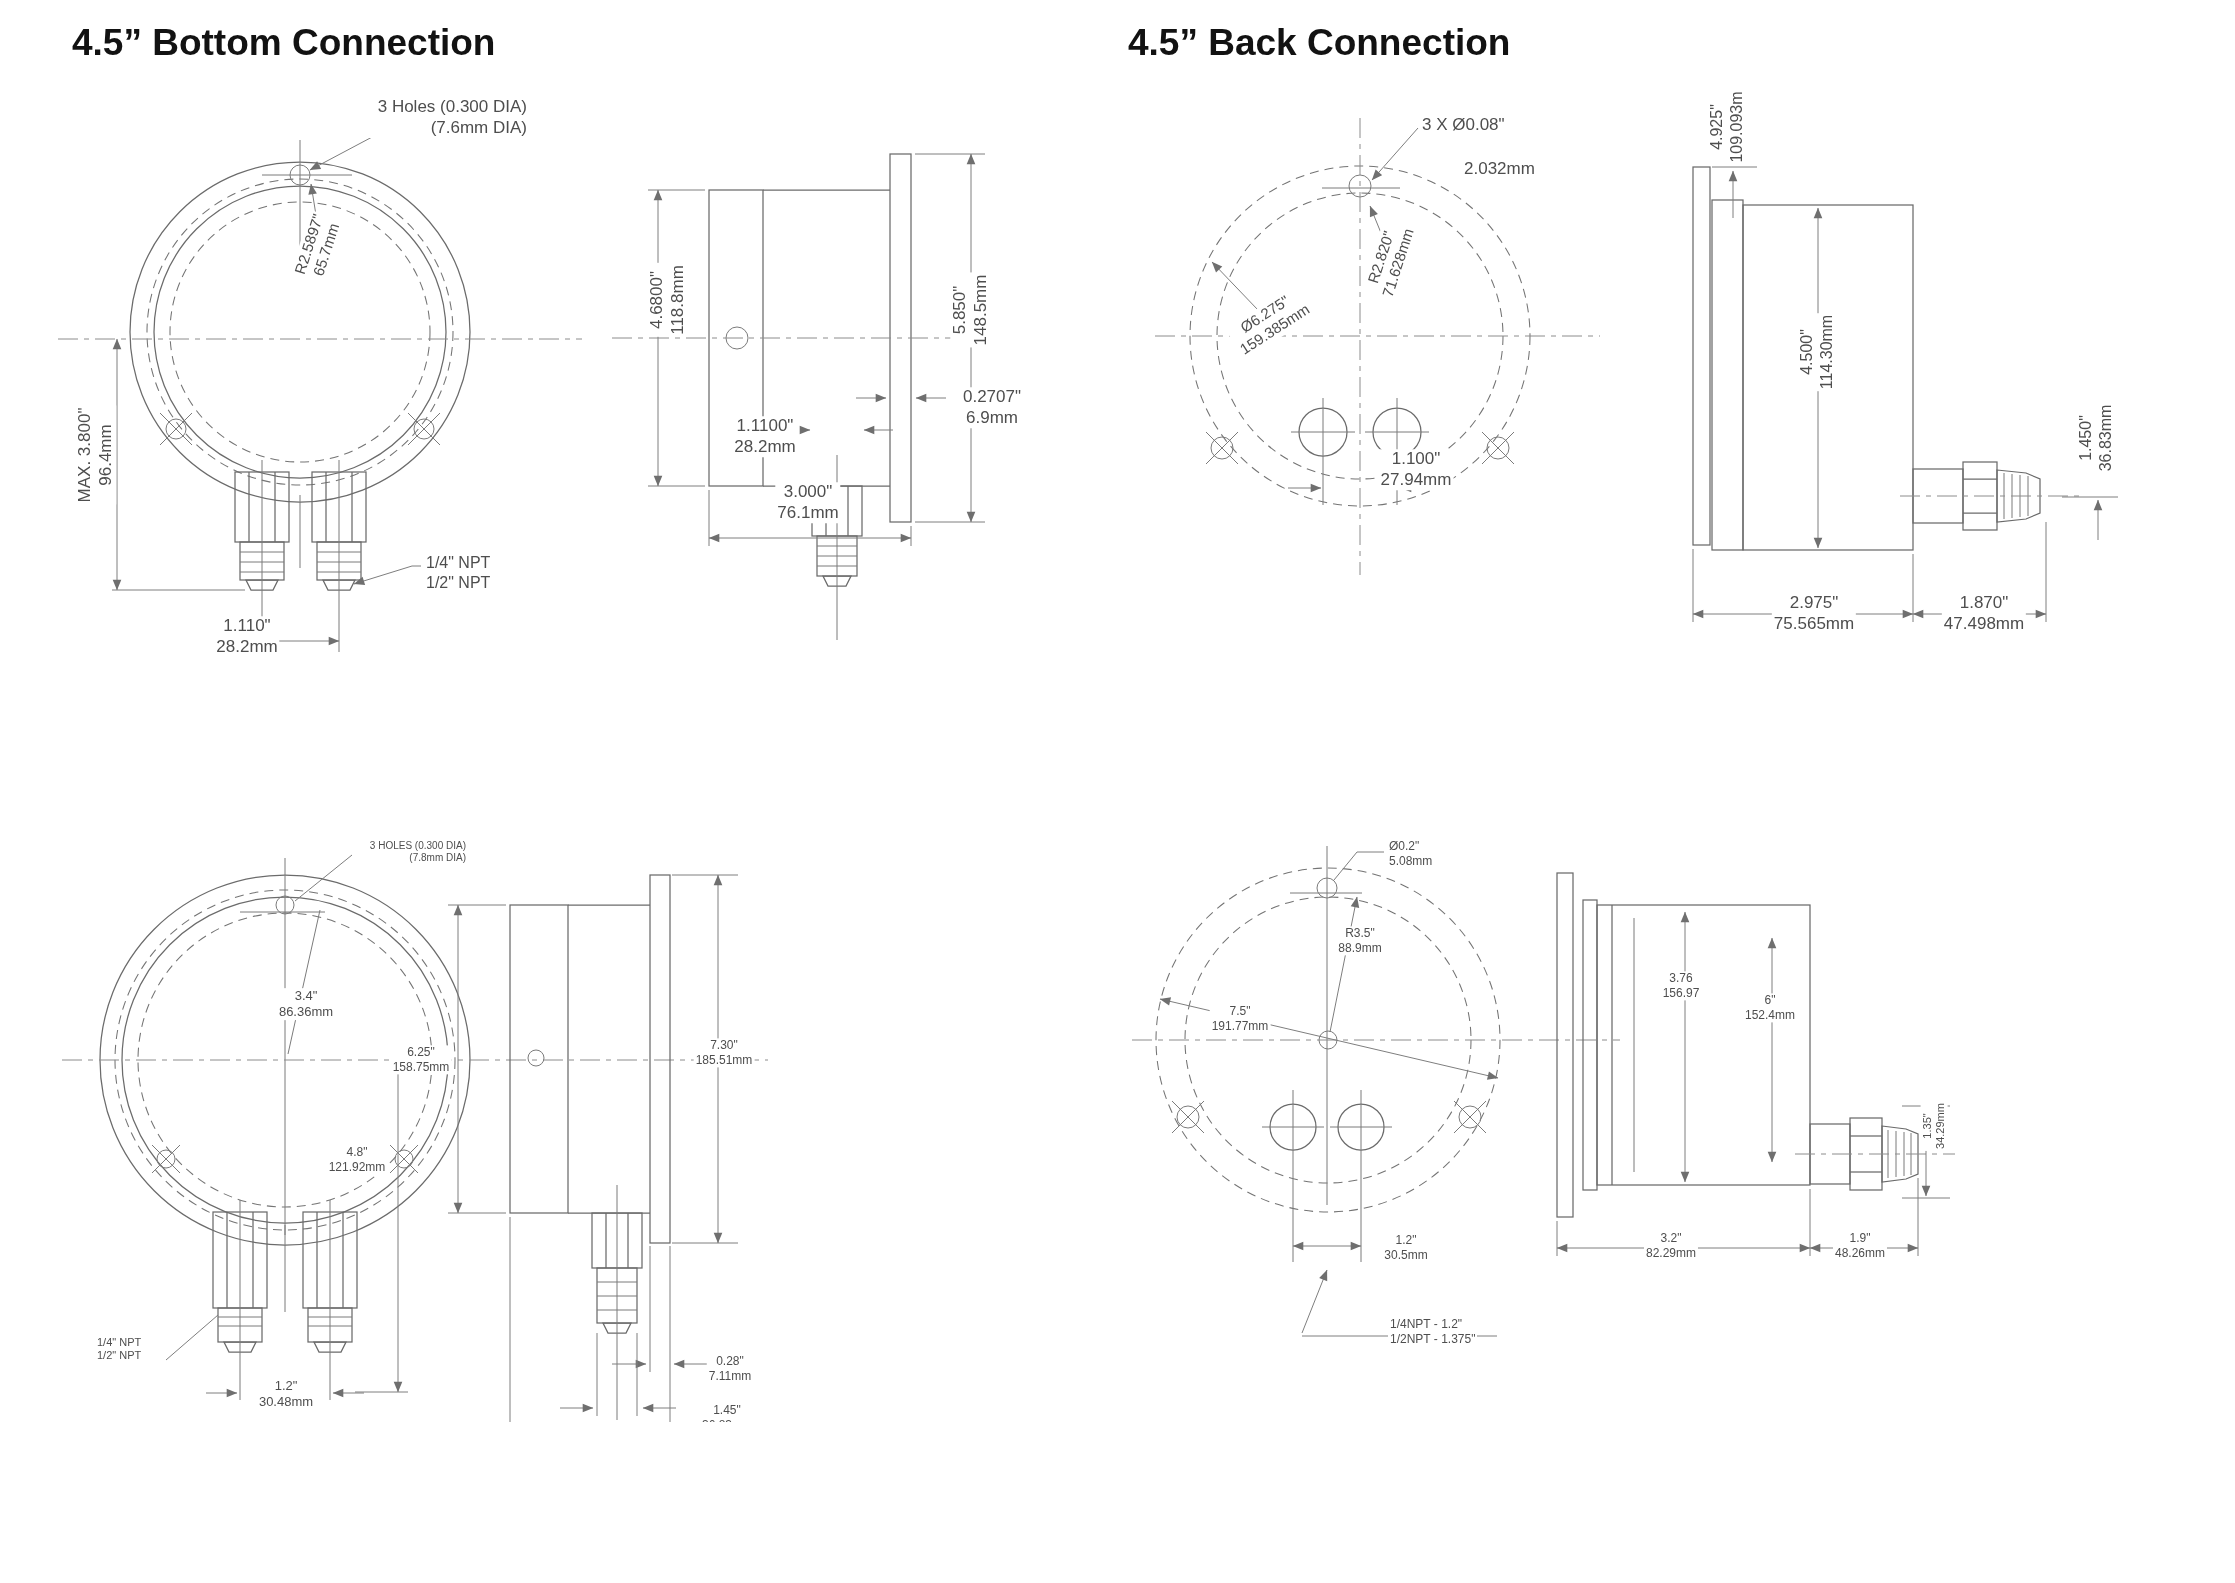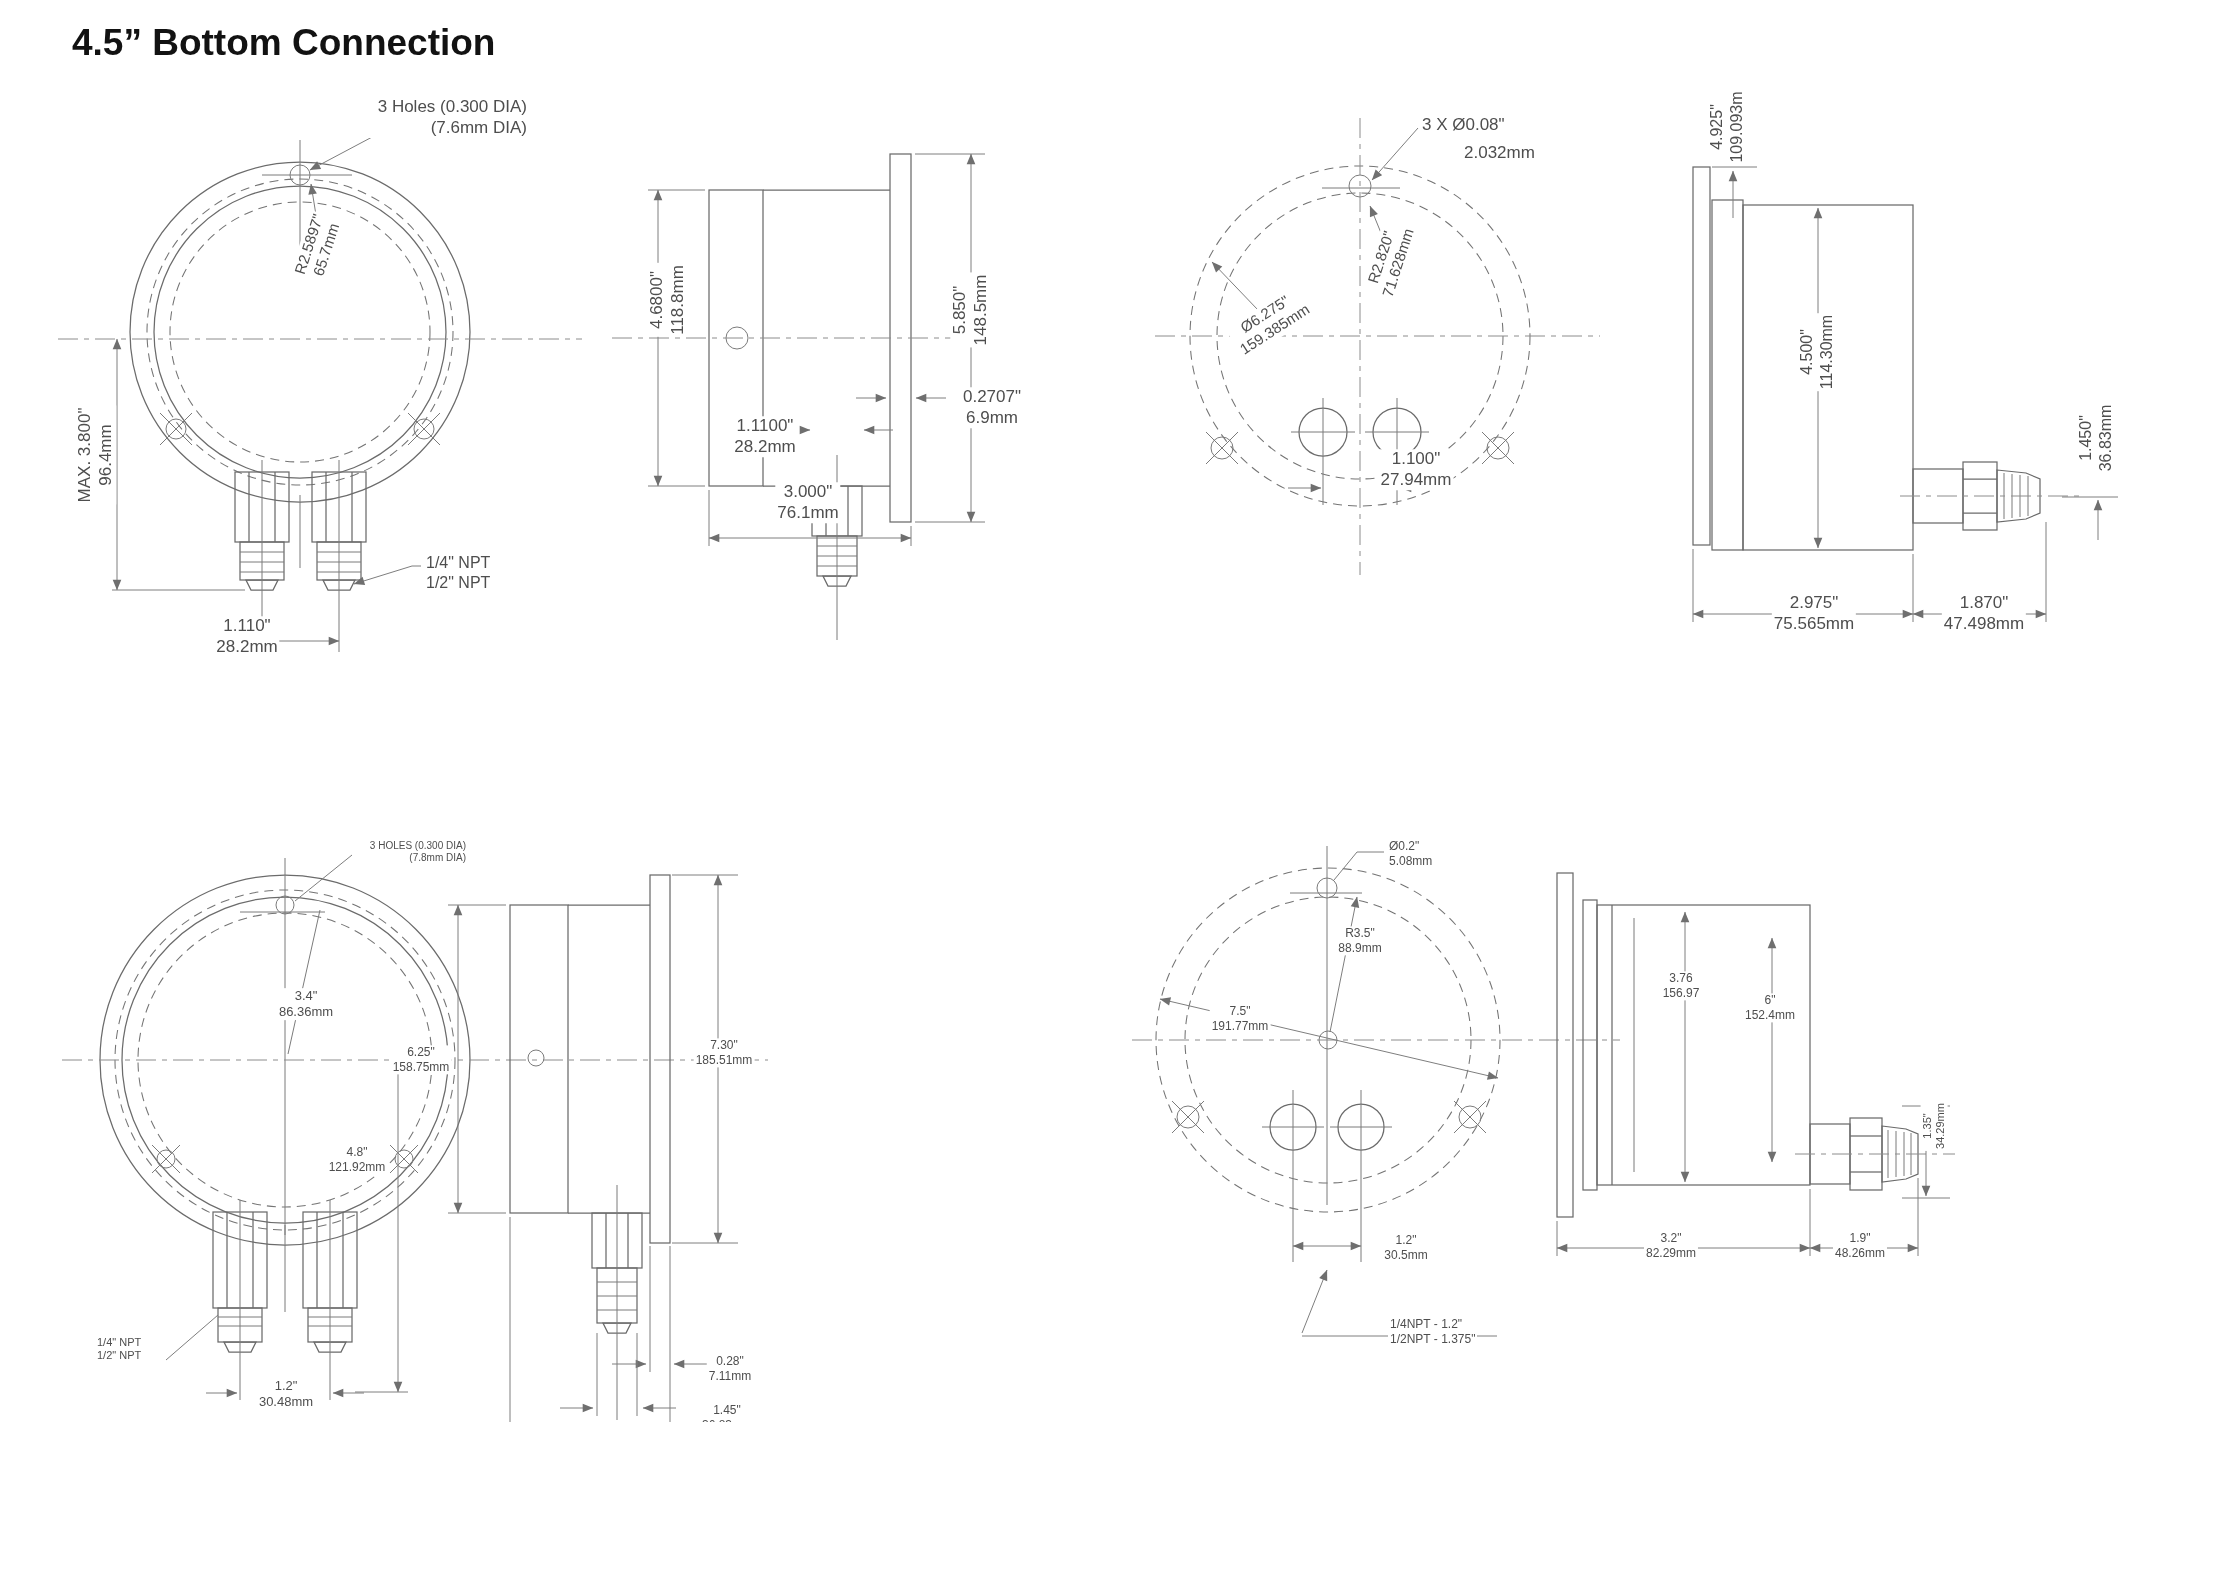--- a/index.html
+++ b/index.html
@@ -333,20 +333,21 @@
 
     <line class="dim" x1="1557" y1="1221" x2="1557" y2="1256"></line>
     <line class="dim" x1="1810" y1="1189" x2="1810" y2="1256"></line>
     <line class="dim" x1="1918" y1="1178" x2="1918" y2="1256"></line>
     <line class="dim" x1="1557" y1="1248" x2="1810" y2="1248" marker-start="url(#ah)" marker-end="url(#ah)"></line>
     <line class="dim" x1="1810" y1="1248" x2="1918" y2="1248" marker-start="url(#ah)" marker-end="url(#ah)"></line>
   </g>
 </svg>
 
 <div class="title" style="left:72px;top:22px">4.5” Bottom Connection</div>
+<div class="title" style="left:1128px;top:22px">4.5” Back Connection</div>
 
 <div class="lbl f17 right" style="left:343px;top:97px;width:182px">
   <div>3 Holes (0.300 DIA)</div>
   <div>(7.6mm DIA)</div>
 </div>
 <div class="lbl f15 r72" style="left:318px;top:247px">
   <div>R2.5897"</div>
   <div>65.7mm</div>
 </div>
 <div class="lbl f17 r90" style="left:96px;top:455px">
@@ -378,21 +379,21 @@
   <div>28.2mm</div>
 </div>
 <div class="lbl f17 ctr" style="left:808px;top:503px">
   <div>3.000"</div>
   <div>76.1mm</div>
 </div>
 
 <div class="lbl f17 left" style="left:1420px;top:115px">
   <div>3 X Ø0.08"</div>
 </div>
-<div class="lbl f17 left" style="left:1462px;top:143px">
+<div class="lbl f17 left" style="left:1462px;top:159px">
   <div>2.032mm</div>
 </div>
 <div class="lbl f15 r72" style="left:1390px;top:260px">
   <div>R2.820"</div>
   <div>71.628mm</div>
 </div>
 <div class="lbl f15 r33" style="left:1270px;top:322px">
   <div>Ø6.275"</div>
   <div>159.385mm</div>
 </div>

